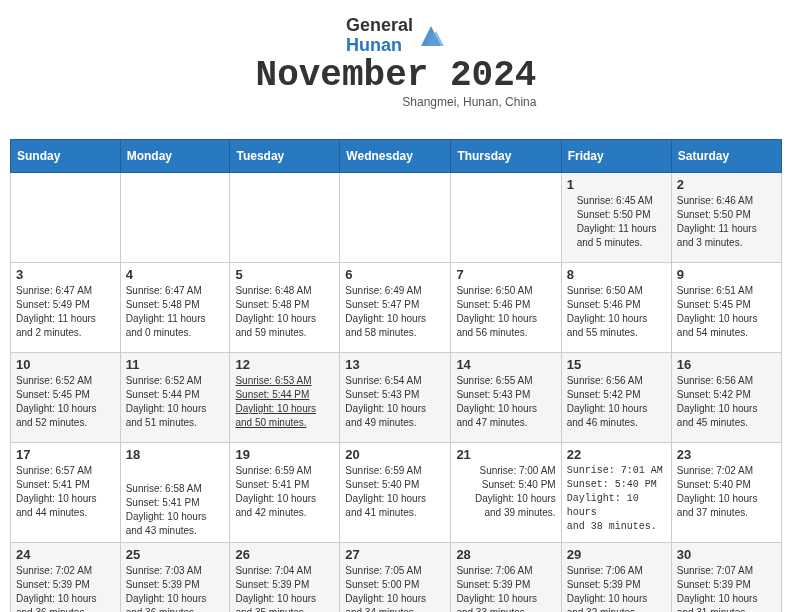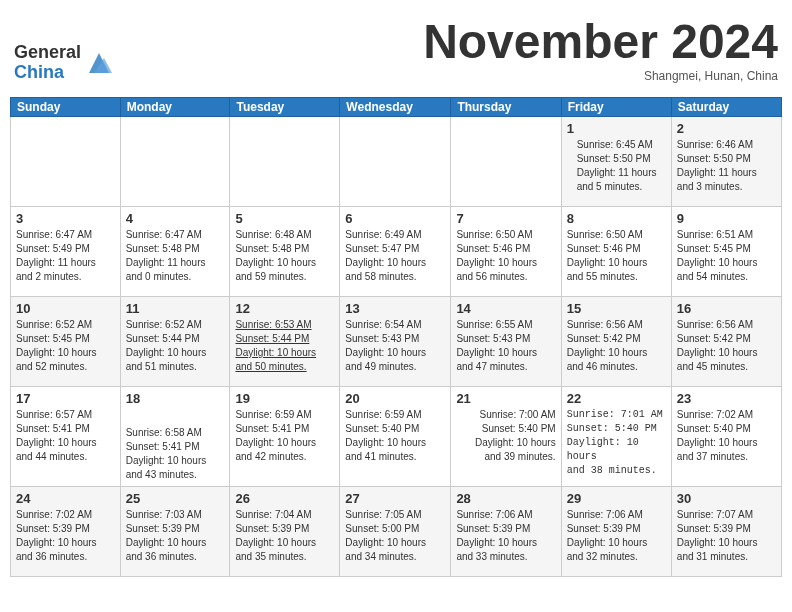--- a/index.html
+++ b/index.html
@@ -6,23 +6,24 @@
     body {
       font-family: Arial, sans-serif;
       background: #fff;
       width: 792px;
       min-height: 612px;
       padding: 10px;
     }
     .header {
       display: flex;
       justify-content: space-between;
-      align-items: flex-end;
-      margin-bottom: 8px;
+      align-items: center;
+      margin-bottom: 24px;
       padding: 6px 4px;
+      flex-direction: column;
     }
     .logo {
       display: flex;
       align-items: center;
     }
     .logo-text {
       display: flex;
       flex-direction: column;
       line-height: 1.1;
     }
@@ -38,39 +39,40 @@
     }
     .logo-icon {
       width: 30px;
       height: 30px;
       margin-left: 3px;
     }
     .title-section {
       text-align: right;
     }
     .month-title {
-      font-size: 48px;
+      font-size: 36px;
       font-weight: bold;
       color: #333;
       line-height: 1.1;
+      font-family: Liberation Mono, monospace;
     }
     .subtitle {
       font-size: 12px;
       color: #555;
     }
     .calendar {
       width: 100%;
       border-collapse: collapse;
       font-size: 10.5px;
     }
     .calendar th {
       background-color: #2979c0;
       color: #fff;
       text-align: left;
-      padding: 2px 6px;
+      padding: 9px 6px;
       font-size: 12px;
       font-weight: bold;
       border: 1px solid #2060a0;
     }
     .calendar td {
       vertical-align: top;
       border: 1px solid #ccc;
       padding: 4px 5px;
       width: 113px;
       height: 90px;
@@ -98,21 +100,21 @@
       background: #fff !important;
     }
   </style>
 </head>
 <body>
 
 <div class="header">
   <div class="logo">
     <div class="logo-text">
       <span class="logo-general">General</span>
-      <span class="logo-blue">China</span>
+      <span class="logo-blue">Hunan</span>
     </div>
     <svg class="logo-icon" viewBox="0 0 30 30" xmlns="http://www.w3.org/2000/svg">
       <polygon points="5,25 15,5 25,25" fill="#2979c0" opacity="0.8"></polygon>
       <polygon points="10,25 20,10 28,25" fill="#5ba3e0" opacity="0.7"></polygon>
     </svg>
   </div>
   <div class="title-section">
     <div class="month-title">November 2024</div>
     <div class="subtitle">Shangmei, Hunan, China</div>
   </div>

